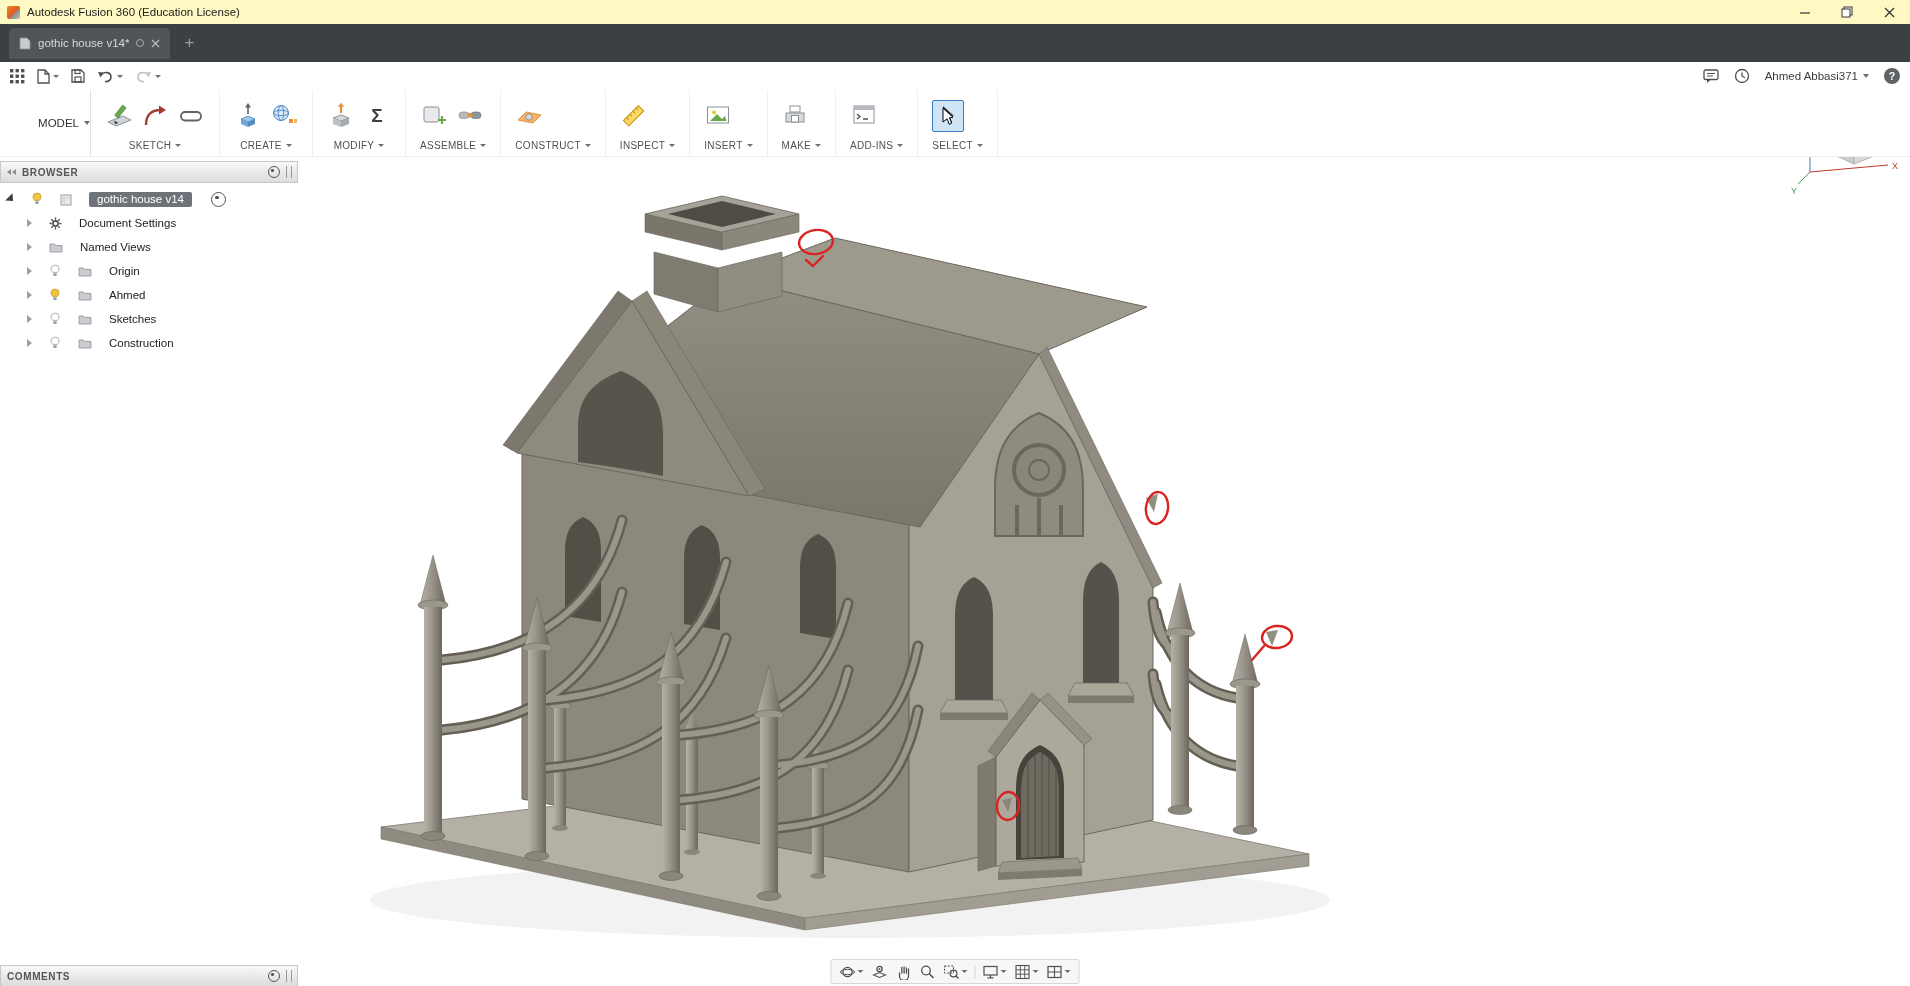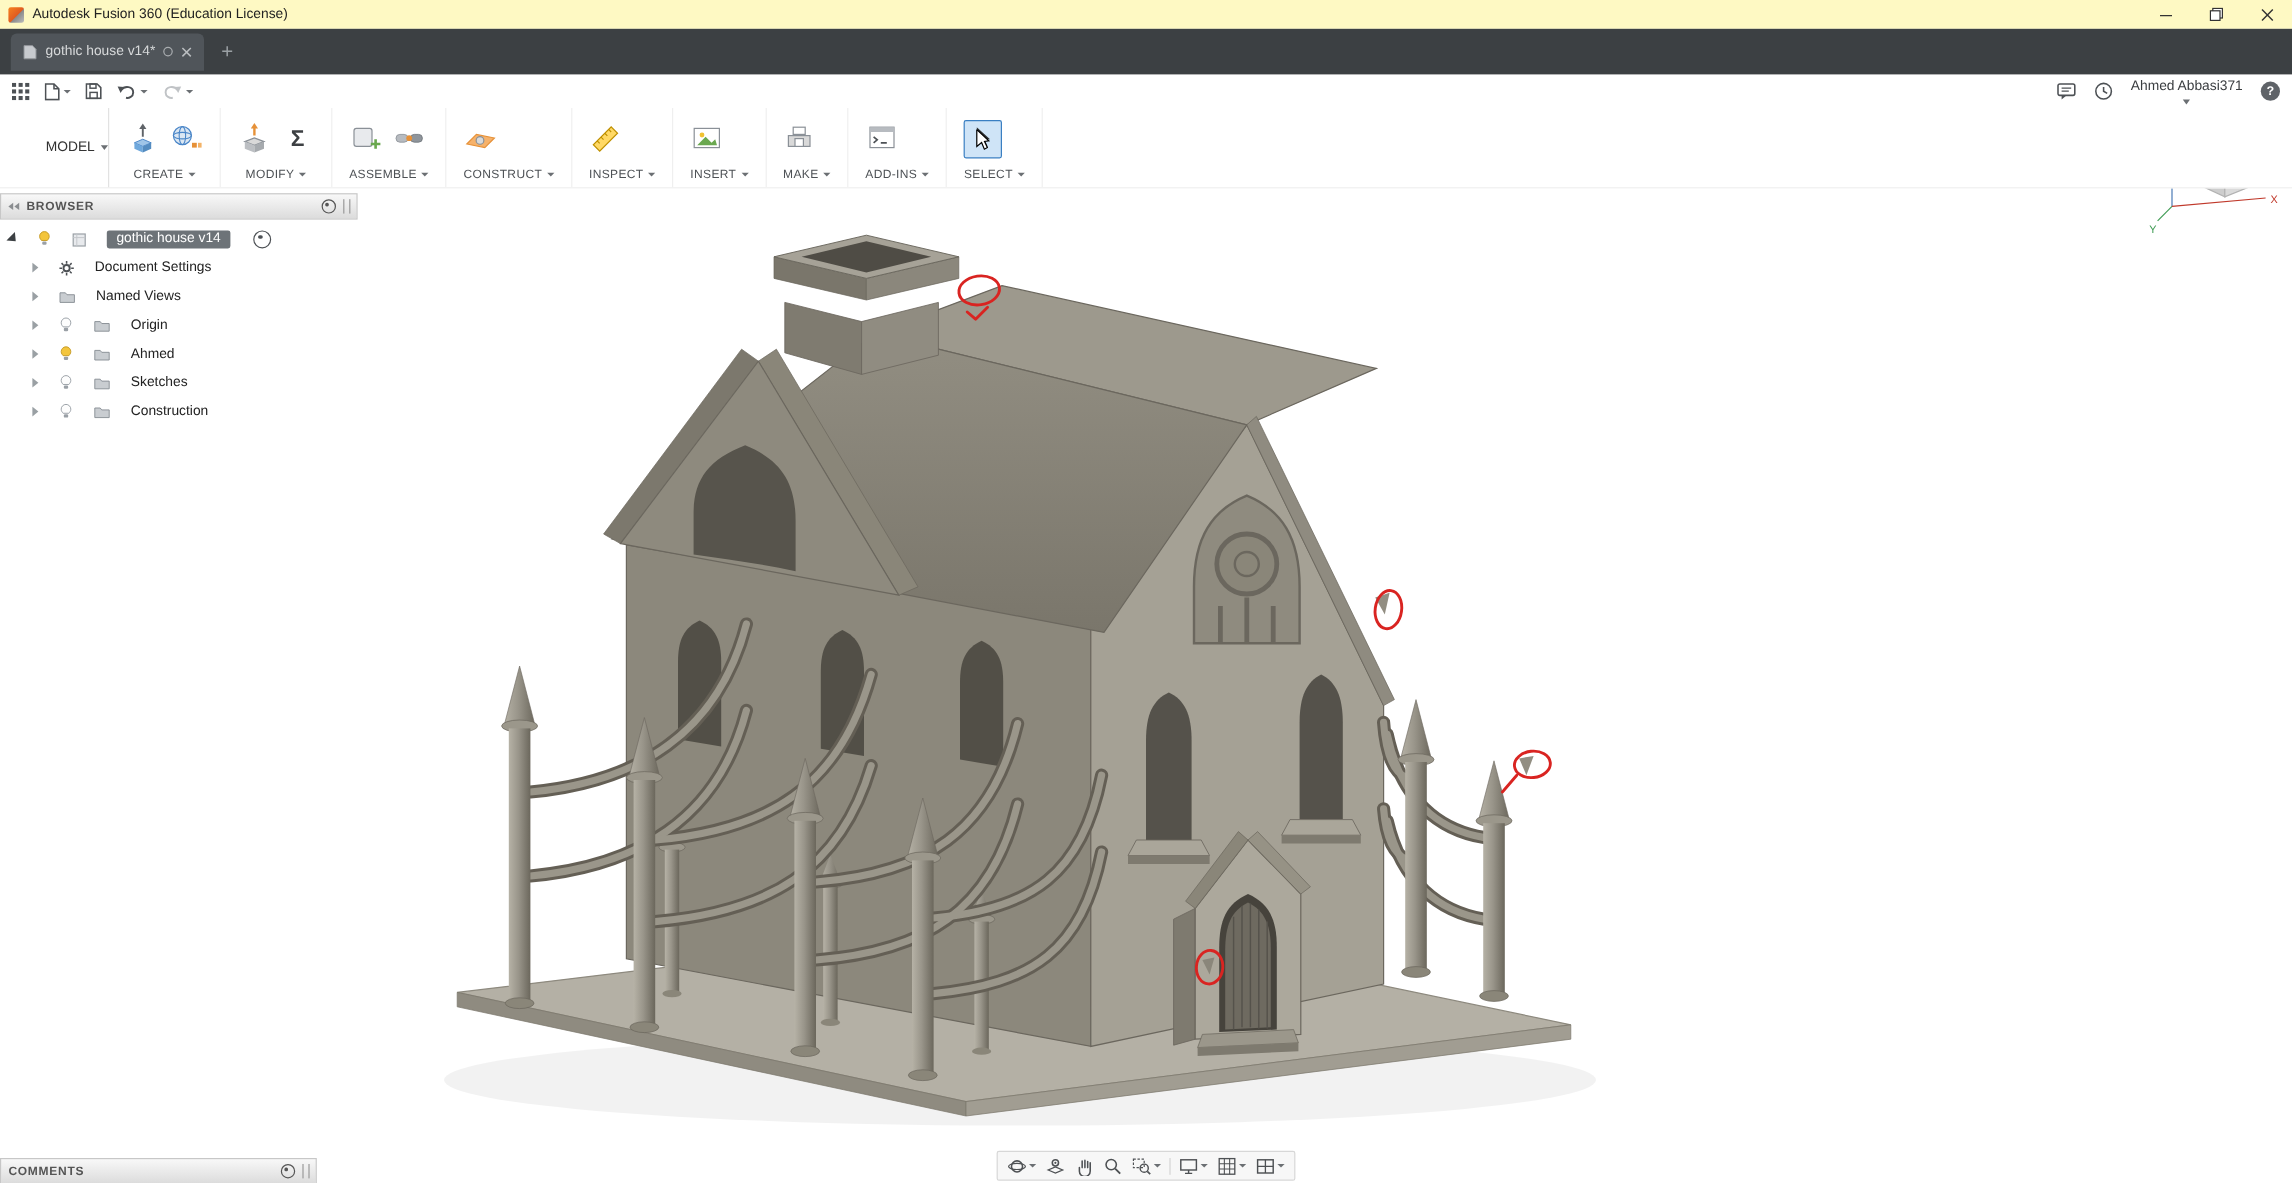--- a/index.html
+++ b/index.html
@@ -15,21 +15,21 @@
   .doc-tab{height:31px;background:#50555a;border-radius:5px 5px 0 0;display:flex;align-items:center;gap:7px;padding:0 10px;color:#d7d9da;font-size:11.5px;}
   .tab-ring{width:6px;height:6px;border:1px solid #a9adb0;border-radius:50%;}
   .new-tab{width:26px;height:31px;display:flex;align-items:center;justify-content:center;color:#9aa0a4;font-size:17px;margin-left:6px;}
   
   #quickbar{position:absolute;top:62px;left:0;right:0;height:28px;background:#fff;display:flex;align-items:center;padding:0 10px;z-index:7;}
   .qb-left{display:flex;align-items:center;gap:12px;}
   .qb-right{margin-left:auto;display:flex;align-items:center;gap:15px;}
   .qb-btn{display:flex;align-items:center;gap:3px;}
   .caret{width:0;height:0;border-left:3.5px solid transparent;border-right:3.5px solid transparent;border-top:4px solid #6b6f73;display:inline-block;}
   .caret.small{border-left-width:3px;border-right-width:3px;border-top-width:3.5px;}
-  #user-btn{font-size:11.5px;color:#3a3d40;display:flex;align-items:center;gap:5px;flex-direction:column;}
+  #user-btn{font-size:11.5px;color:#3a3d40;display:flex;align-items:center;gap:5px;}
   #help-btn{width:16px;height:16px;border-radius:50%;background:#5f6368;color:#fff;font-size:10.5px;font-weight:bold;display:flex;align-items:center;justify-content:center;}
   
   #ribbon{position:absolute;top:90px;left:0;right:0;height:66px;background:#fff;border-bottom:1px solid #efefef;display:flex;z-index:6;}
   #workspace-btn{width:90px;display:flex;align-items:center;justify-content:flex-end;gap:5px;font-size:11.5px;color:#333;border-right:1px solid #e2e2e2;}
   .grp{display:flex;flex-direction:column;border-right:1px solid #efefef;padding:4px 14px 2px 14px;}
   .grp-icons{flex:1;display:flex;align-items:center;gap:8px;}
   .grp-label{height:17px;display:flex;align-items:center;justify-content:center;gap:4px;font-size:10px;color:#4d5155;letter-spacing:.3px;}
   .ric{width:28px;height:28px;display:flex;align-items:center;justify-content:center;}
   #select-icon-box{width:30px;height:30px;background:#cfe4f7;border:1px solid #3a7fc2;border-radius:2px;position:relative;display:flex;align-items:center;justify-content:center;}
   #os-cursor{position:absolute;left:9px;top:7px;}
@@ -44,21 +44,21 @@
   .panel-grip{width:4px;height:12px;border-left:1px solid #9a9a9a;border-right:1px solid #9a9a9a;}
   .tree{padding-top:4px;}
   .tree-row{height:24px;display:flex;align-items:center;gap:17px;font-size:11.5px;color:#222;padding-left:8px;}
   .tree-row.child{padding-left:27px;}
   .tri-right{width:0;height:0;border-left:5px solid #9aa0a4;border-top:4px solid transparent;border-bottom:4px solid transparent;}
   .tri-exp{width:0;height:0;border-left:6px solid #3c4043;border-top:5px solid transparent;border-bottom:5px solid transparent;transform:rotate(45deg);}
   .root-chip{background:#6d7378;color:#fff;padding:1.5px 8px;border-radius:2px;}
   .target-icon{width:13px;height:13px;border:1.5px solid #4d5155;border-radius:50%;position:relative;margin-left:2px;}
   .target-icon i{position:absolute;left:3.4px;top:3.4px;width:3.2px;height:3.2px;background:#4d5155;border-radius:50%;}
   
-  #comments-bar{position:absolute;bottom:1px;left:0;width:264px;height:20px;z-index:5;}
+  #comments-bar{position:absolute;bottom:1px;left:0;width:298px;height:20px;z-index:5;}
   #navbar{position:absolute;bottom:2px;left:50%;transform:translateX(-50%);height:23px;background:#f7f7f7;border:1px solid #d7d7d7;border-radius:2px;display:flex;align-items:center;padding:0 4px;z-index:5;}
   .nav-btn{height:19px;display:flex;align-items:center;justify-content:center;padding:0 4px;gap:2px;}
   .vsep{width:1px;height:14px;background:#d4d4d4;margin:0 3px;}
   
   #model-svg{position:absolute;left:0;top:0;width:1910px;height:986px;z-index:0;}
   #viewcube{position:absolute;left:1788px;top:84px;z-index:4;}
   text{user-select:none;}
 </style>
 </head>
 <body>
@@ -344,20 +344,46 @@
       </div>
   </div>
 </div>
 
 <div id="ribbon">
   <div id="workspace-btn">
     <span>MODEL</span>
       <i class="caret"></i>
   </div>
 
+  <div class="grp">
+    <div class="grp-icons">
+      <div class="ric">
+        <svg width="27" height="27">
+            <polygon points="2,20 10,24 25,18 17,14" fill="#d2d6da" stroke="#8a9097"></polygon>
+            <rect x="12.5" y="3" width="4.5" height="13" transform="rotate(38 14.5 9)" fill="#6aa84f" stroke="#4e7f3a" stroke-width="0.6"></rect>
+            <polygon points="8,18.5 12.5,21 9,22" fill="#333"></polygon>
+          </svg>
+      </div>
+      <div class="ric">
+        <svg width="26" height="26">
+            <path d="M4,22 Q4,7 19,7" fill="none" stroke="#a33c2e" stroke-width="2.4"></path>
+            <polygon points="17,2.5 24,7 17,11.5" fill="#a33c2e"></polygon>
+          </svg>
+      </div>
+      <div class="ric">
+        <svg width="26" height="26">
+            <rect x="3" y="9" width="20" height="8.5" rx="4.2" fill="none" stroke="#5f6368" stroke-width="1.8"></rect>
+          </svg>
+      </div>
+    </div>
+    <div class="grp-label">
+        <span>SKETCH</span>
+        <i class="caret small"></i>
+      </div>
+  </div>
 
   <div class="grp">
     <div class="grp-icons">
       <div class="ric">
         <svg width="27" height="27">
             <polygon points="6,17 13,14 20,17 13,20" fill="#9fc5e8" stroke="#4a86c8" stroke-width="0.8"></polygon>
             <polygon points="6,17 13,20 13,25 6,22" fill="#6fa8dc"></polygon>
             <polygon points="13,20 20,17 20,22 13,25" fill="#548cc0"></polygon>
             <line x1="13" y1="12" x2="13" y2="4" stroke="#5f6368" stroke-width="1.6"></line>
             <polygon points="10,5.5 13,1 16,5.5" fill="#5f6368"></polygon>

